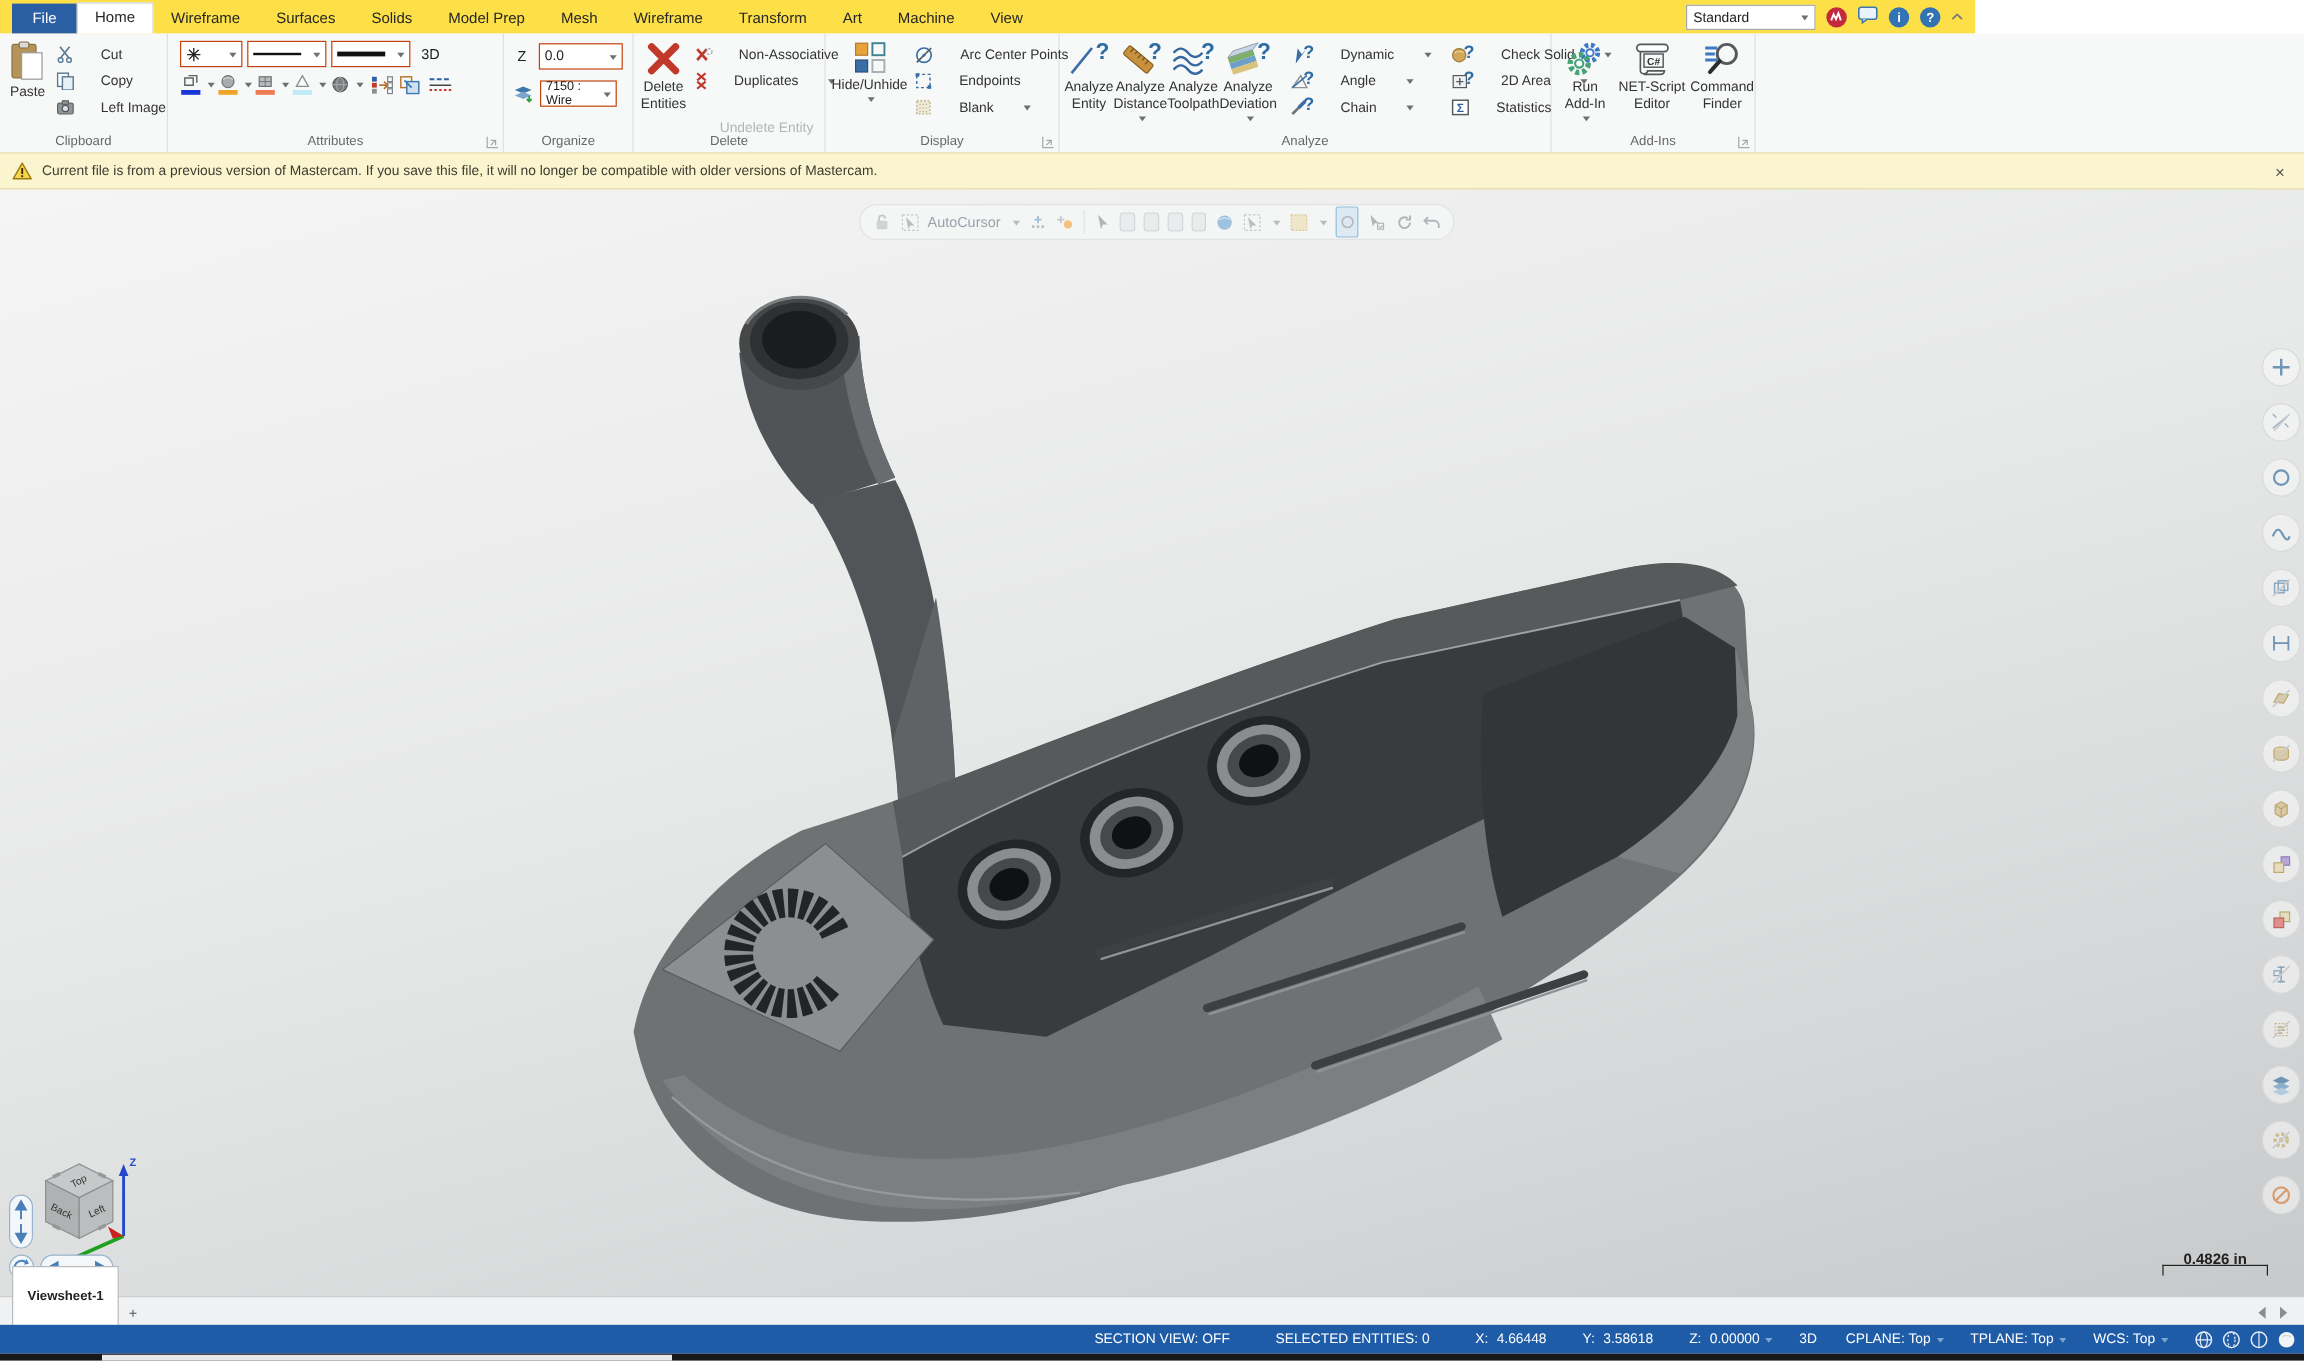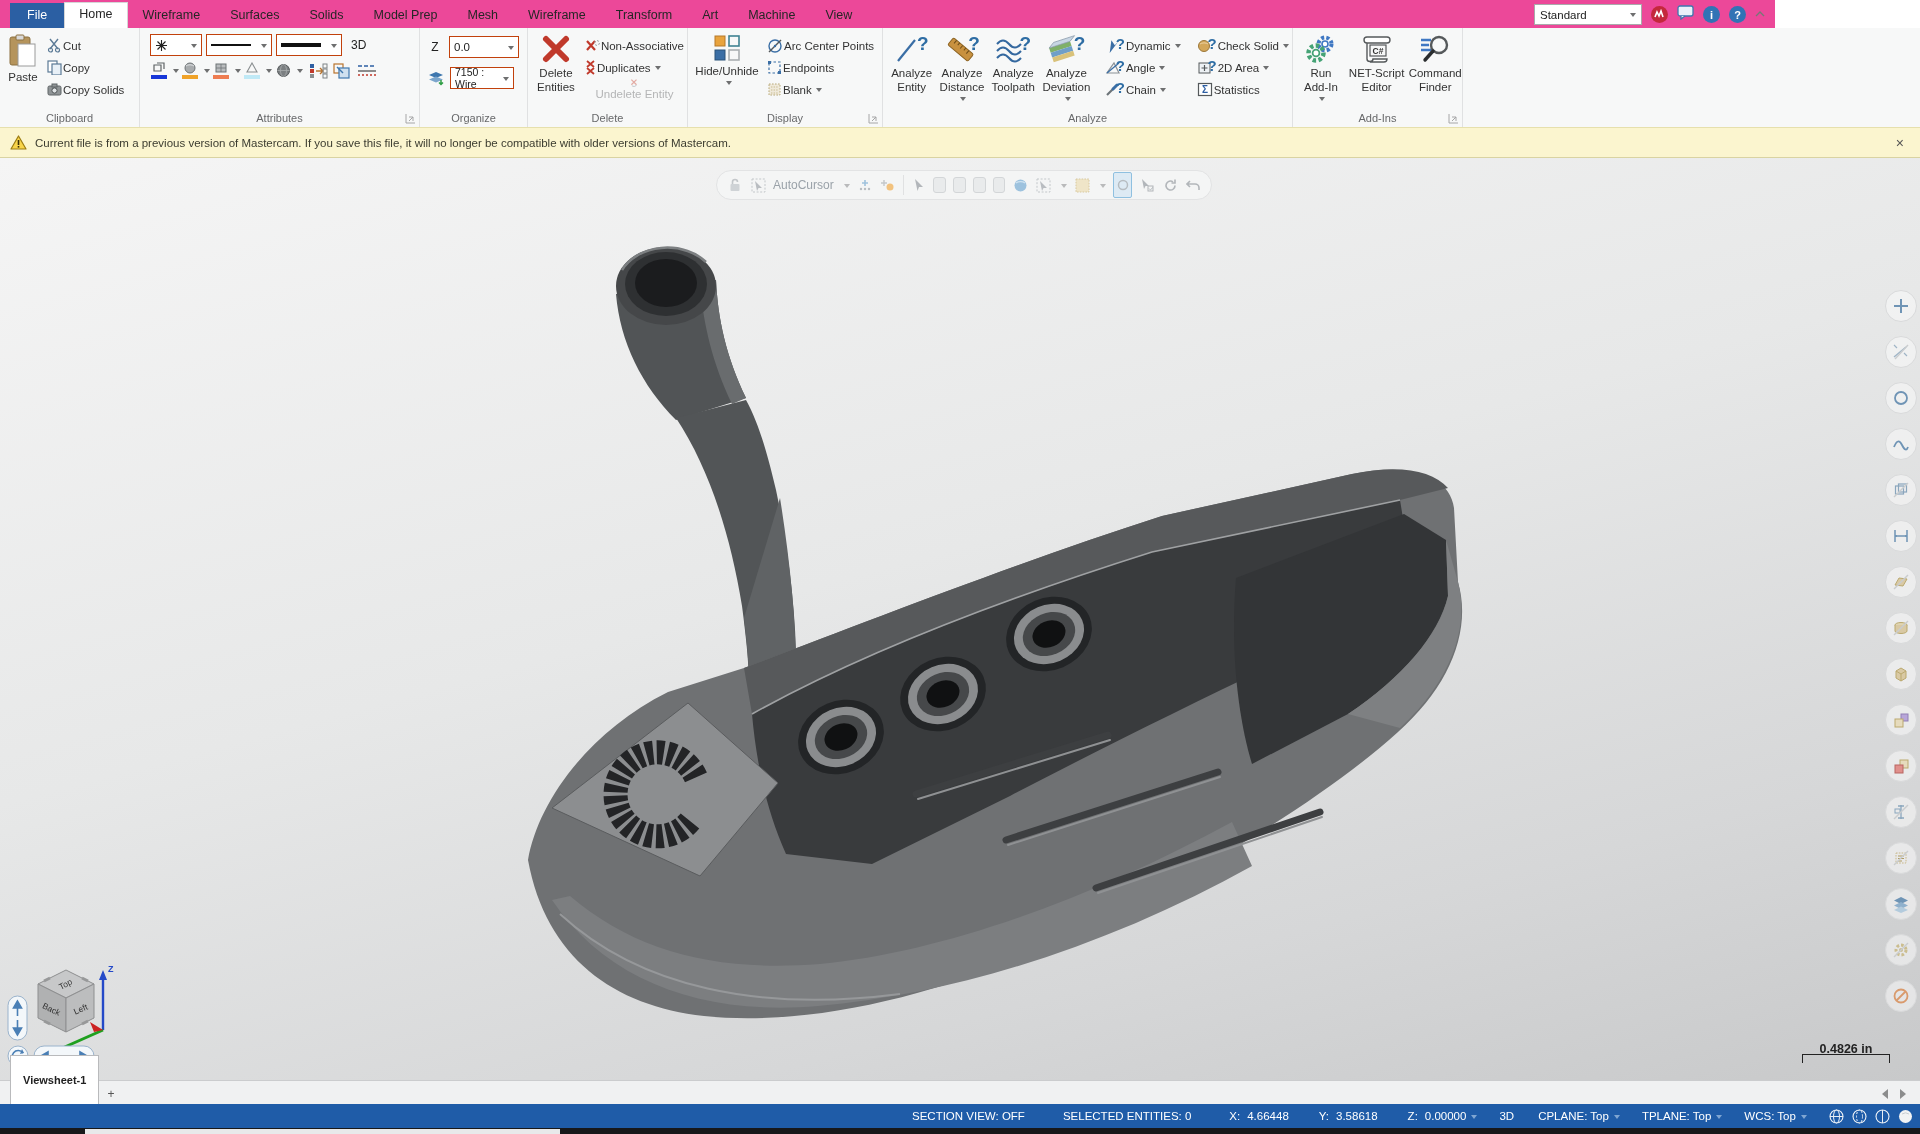--- a/index.html
+++ b/index.html
@@ -1,32 +1,32 @@
 <!DOCTYPE html>
 <html><head>
 <meta charset="utf-8">
 <style>
   html,body{margin:0;padding:0;}
   body{width:1920px;height:1134px;overflow:hidden;font-family:"Liberation Sans",sans-serif;background:#fff;position:relative;-webkit-font-smoothing:antialiased;}
   
-  #tabbar{position:absolute;top:0;left:0;width:1775px;height:28px;background:#ec4899;display:flex;align-items:flex-end;}
+  #tabbar{position:absolute;top:0;left:0;width:1646px;height:28px;background:#fde047;display:flex;align-items:flex-end;}
   .tab{font-size:12.5px;color:#262626;padding:5px 15px 6px 15px;cursor:default;white-space:nowrap;}
   .tab.file{background:#2b5fa3;color:#fff;margin-left:10px;padding:5px 17px 6px 17px;}
   .tab.active{background:#ffffff;border:1px solid #d5d6d7;border-bottom:none;padding:4px 14px 7px 14px;}
   #tab-right{margin-left:auto;display:flex;align-items:center;gap:9px;padding-right:10px;margin-bottom:3px;}
   .wcombo{width:96px;height:19px;border:1px solid #a9aaab;background:#fff;font-size:11.5px;color:#222;display:flex;align-items:center;padding:0 5px;justify-content:space-between;}
   .circ-ic{width:17px;height:17px;border-radius:50%;display:flex;align-items:center;justify-content:center;font-size:11px;font-weight:bold;color:#fff;}
   
   #ribbon{position:absolute;top:28px;left:0;width:1920px;height:99px;background:#f7f8f8;border-bottom:1px solid #d8d9da;display:flex;}
   .grp{position:relative;height:99px;border-right:1px solid #e0e1e2;box-sizing:border-box;flex:none;}
   .grp-title{position:absolute;bottom:3px;left:0;right:0;text-align:center;font-size:11px;color:#67686a;}
   .grp-body{position:absolute;top:4px;left:0;right:0;height:76px;display:flex;align-items:flex-start;}
   .btn-big{display:flex;flex-direction:column;align-items:center;text-align:center;font-size:11.5px;color:#333;line-height:1.2;padding-top:2px;cursor:default;}
   .btn-big .bl{margin-top:3px;}
-  .btn-sm{display:flex;align-items:center;gap:1px;height:21px;font-size:11.5px;color:#333;padding:0 3px;white-space:nowrap;cursor:default;}
+  .btn-sm{display:flex;align-items:center;gap:22px;height:21px;font-size:11.5px;color:#333;padding:0 3px;white-space:nowrap;cursor:default;}
   .btn-sm.disabled{color:#b4b5b6;flex-direction:column;}
   .car{width:0;height:0;border:3.5px solid transparent;border-top:4.5px solid #6e6f70;display:inline-block;margin-left:3px;position:relative;top:2px;}
   .car.lite{border-top-color:#b9babb;}
   .combo{height:22px;border:1px solid #c2410c;background:#fff;display:flex;align-items:center;justify-content:space-between;padding:0 4px;box-sizing:border-box;}
   .combo .val{font-size:11.5px;color:#222;}
   .q{color:#2e6da4;font-weight:bold;font-size:15px;line-height:1;}
   .q.big{font-size:19px;}
   .swatch{display:flex;flex-direction:column;align-items:center;width:18px;gap:1px;cursor:default;}
   .swatch .bar{width:16px;height:4px;}
   .lau{width:11px;height:11px;position:absolute;right:3px;bottom:3px;opacity:.75;}
@@ -140,21 +140,21 @@
               <rect x="5" y="4" width="9" height="11" fill="#e8f0f7" stroke="#5b7a96" stroke-width="1.2"></rect>
             </svg>
           <span>Copy</span>
         </div>
         <div class="btn-sm">
           <svg width="15" height="13" viewBox="0 0 15 13">
               <rect x="1" y="3" width="13" height="9" rx="1.5" fill="#8f9496" stroke="#5f6466"></rect>
               <rect x="5" y="1" width="5" height="3" fill="#8f9496" stroke="#5f6466"></rect>
               <circle cx="7.5" cy="7.5" r="2.6" fill="#dfe3e5" stroke="#4f5456"></circle>
             </svg>
-          <span>Copy Solids</span>
+          <span>Left Image</span>
         </div>
       </div>
     </div>
     <div class="grp-title">Clipboard</div>
   </div>
 
   <div class="grp" style="width:280px;">
     <div class="grp-body" style="flex-direction:column;padding:2px 0 0 10px;gap:6px;align-items:flex-start;">
       <div style="display:flex;align-items:center;gap:4px;">
         <div class="combo" style="width:52px;">

